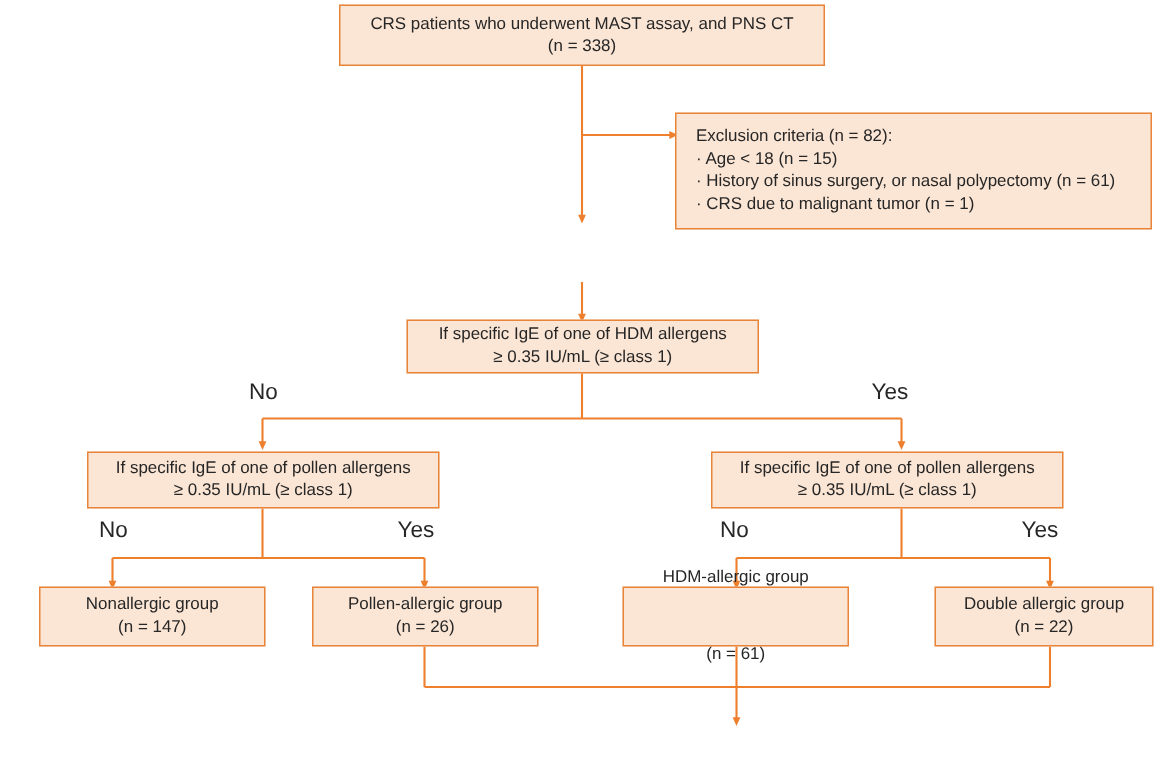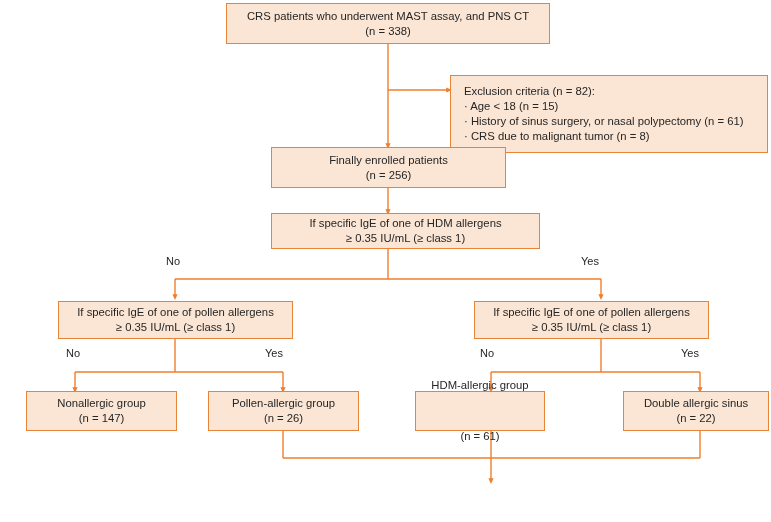--- a/index.html
+++ b/index.html
@@ -43,21 +43,21 @@
   }
   .node.left-align {
     align-items: flex-start;
     text-align: left;
     justify-content: center;
     padding-left: 13px;
     margin-top: 24px;
   }
   .edge-label {
     position: absolute;
-    font-size: 11px;
+    font-size: 15px;
     line-height: 13px;
     color: #262626;
     white-space: nowrap;
     z-index: 3;
   }
 </style>
 </head>
 <body>
 
 <div id="canvas">
@@ -100,29 +100,25 @@
 
   <div class="node" style="left:226px; top:3px; width:324px; height:41px;">
     <span class="ln">CRS patients who underwent MAST assay, and PNS CT</span>
     <span class="ln">(n = 338)</span>
   </div>
 
   <div class="node left-align" style="left:450px; top:51px; width:318px; height:78px;">
     <span class="ln">Exclusion criteria (n = 82):</span>
     <span class="ln">· Age &lt; 18 (n = 15)</span>
     <span class="ln">· History of sinus surgery, or nasal polypectomy (n = 61)</span>
-    <span class="ln">· CRS due to malignant tumor (n = 8)</span>
+    <span class="ln">· CRS due to malignant tumor (n = 1)</span>
   </div>
 
-  <div class="node" style="left:271px; top:147px; width:235px; height:41px;">
-    <span class="ln">Finally enrolled patients</span>
-    <span class="ln">(n = 256)</span>
-  </div>
 
-  <div class="node" style="left:271px; top:213px; width:269px; height:36px;">
+  <div class="node" style="left:271px; top:213px; width:235px; height:36px;">
     <span class="ln">If specific IgE of one of HDM allergens</span>
     <span class="ln">≥ 0.35 IU/mL (≥ class 1)</span>
   </div>
 
   <div class="node" style="left:58px; top:301px; width:235px; height:38px;">
     <span class="ln">If specific IgE of one of pollen allergens</span>
     <span class="ln">≥ 0.35 IU/mL (≥ class 1)</span>
   </div>
 
   <div class="node" style="left:474px; top:301px; width:235px; height:38px;">
@@ -133,27 +129,27 @@
   <div class="node" style="left:3px; top:391px; width:151px; height:40px;margin-left:23px;">
     <span class="ln">Nonallergic group</span>
     <span class="ln">(n = 147)</span>
   </div>
 
   <div class="node" style="left:208px; top:391px; width:151px; height:40px;">
     <span class="ln">Pollen-allergic group</span>
     <span class="ln">(n = 26)</span>
   </div>
 
-  <div class="node" style="left:415px; top:391px; width:130px; height:40px;gap:36px;">
+  <div class="node" style="left:415px; top:391px; width:151px; height:40px;gap:36px;">
     <span class="ln">HDM-allergic group</span>
     <span class="ln">(n = 61)</span>
   </div>
 
   <div class="node" style="left:623px; top:391px; width:146px; height:40px;">
-    <span class="ln">Double allergic sinus</span>
+    <span class="ln">Double allergic group</span>
     <span class="ln">(n = 22)</span>
   </div>
 
 
   <div class="edge-label" style="left:166px; top:255px;">No</div>
   <div class="edge-label" style="left:581px; top:255px;">Yes</div>
 
   <div class="edge-label" style="left:66px; top:347px;">No</div>
   <div class="edge-label" style="left:265px; top:347px;">Yes</div>
 

